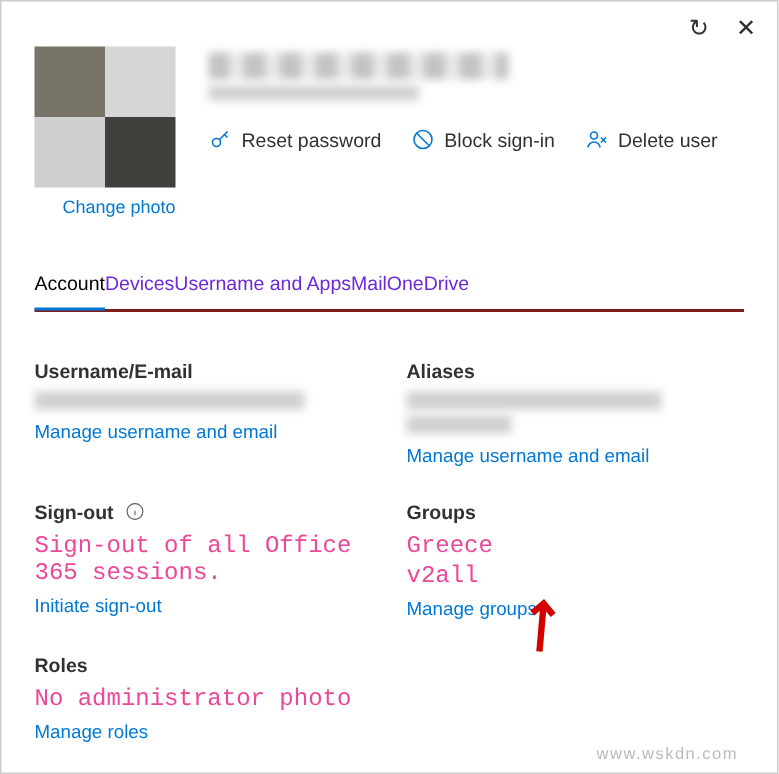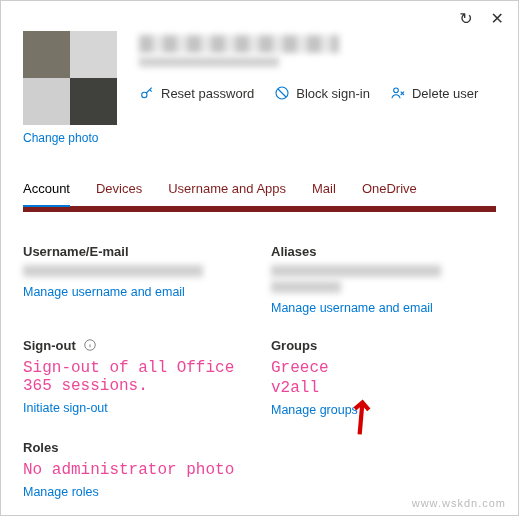--- a/index.html
+++ b/index.html
@@ -1,49 +1,49 @@
 <!DOCTYPE html>
 <html><head>
 <meta charset="utf-8">
 <style>
   * { box-sizing: border-box; }
   body { margin: 0; font-family: "Segoe UI", -apple-system, sans-serif; font-size: 13px; color: #323130; background: #fff; width: 519px; height: 516px; position: relative; overflow: hidden; border: 1px solid #ccc; }
   .topbar { position: absolute; top: 8px; right: 14px; display: flex; gap: 18px; align-items: center; }
   .topbar span { font-size: 16px; color: #333; }
   .content { padding: 30px 22px 10px 22px; }
   .header { display: flex; gap: 22px; align-items: flex-start; }
-  .avatar-wrap { display: flex; flex-direction: column; align-items: flex-start; width: 94px; }
+  .avatar-wrap { display: flex; flex-direction: column; align-items: flex-end; width: 94px; }
   .avatar { width: 94px; height: 94px; display: grid; grid-template-columns: 1fr 1fr; grid-template-rows: 1fr 1fr; }
   .avatar .q1 { background: #787367; }
   .avatar .q2 { background: #d6d6d6; }
   .avatar .q3 { background: #cfcfcf; }
   .avatar .q4 { background: #40403c; }
   .change-photo { color: #0078d4; font-size: 12px; margin-top: 6px; cursor: pointer; }
   .head-right { flex: 1; padding-top: 4px; }
   .blur-name { height: 18px; width: 200px; background: repeating-linear-gradient(90deg,#c3c3c3 0 14px,#e9e9e9 14px 24px); filter: blur(3px); margin-bottom: 4px; }
   .blur-sub { height: 10px; width: 140px; background: #d0d0d0; filter: blur(3px); margin-bottom: 18px; }
   .actions { display: flex; gap: 20px; }
   .action { display: flex; align-items: center; gap: 6px; color: #323130; font-size: 13px; cursor: pointer; white-space: nowrap; }
   .action svg { width: 16px; height: 16px; stroke: #0078d4; fill: none; stroke-width: 1.6; }
-  .tabs { margin-top: 36px; display: flex; gap: 26px; border-bottom: 6px solid #7f1d1d; }
-  .tab { padding: 0 0 10px 0; font-size: 13px; color: #7f1d1d; cursor: pointer; position: relative; }
+  .tabs { margin-top: 36px; display: flex; border-bottom: 2px solid #7f1d1d; }
+  .tab { padding: 0 0 10px 0; font-size: 13px; color: #6d28d9; cursor: pointer; position: relative; }
   .tab.active { color: #000; }
   .tab.active::after { content: ""; position: absolute; left: 0; right: 0; bottom: -1px; height: 2px; background: #0078d4; }
   .grid { display: grid; grid-template-columns: 1fr 1fr; column-gap: 40px; row-gap: 28px; margin-top: 32px; gap: 23px; }
   .section h4 { margin: 0 0 6px 0; font-size: 13px; font-weight: 600; color: #323130; }
   .section .desc { font-size: 16px; color: #ec4899; margin: 2px 0; font-family: Liberation Mono, monospace; }
   .section .link { color: #0078d4; font-size: 12.5px; cursor: pointer; display: inline-block; margin-top: 4px; }
   .blur-line { height: 12px; background: #d0d0d0; filter: blur(3px); margin: 4px 0; }
   .blur-line.w1 { width: 180px; }
   .blur-line.w2 { width: 170px; }
   .blur-line.w3 { width: 70px; }
   svg.info { width: 14px; height: 14px; stroke: #605e5c; fill: none; stroke-width: 1.3; vertical-align: -2px; margin-left: 4px; }
   .arrow { position: absolute; left: 344px; top: 400px; transform: rotate(-40deg); }
   .arrow svg { width: 34px; height: 34px; }
-  .watermark { position: absolute; bottom: 6px; right: 12px; font-size: 11px; color: #bbb; letter-spacing: 1px; text-align: right; }
+  .watermark { position: absolute; bottom: 6px; right: 26px; font-size: 11px; color: #bbb; letter-spacing: 1px; text-align: right; }
 </style>
 </head>
 <body>
 
 <div class="topbar">
   <span>↻</span>
   <span>✕</span>
 </div>
 
 <div class="content">

